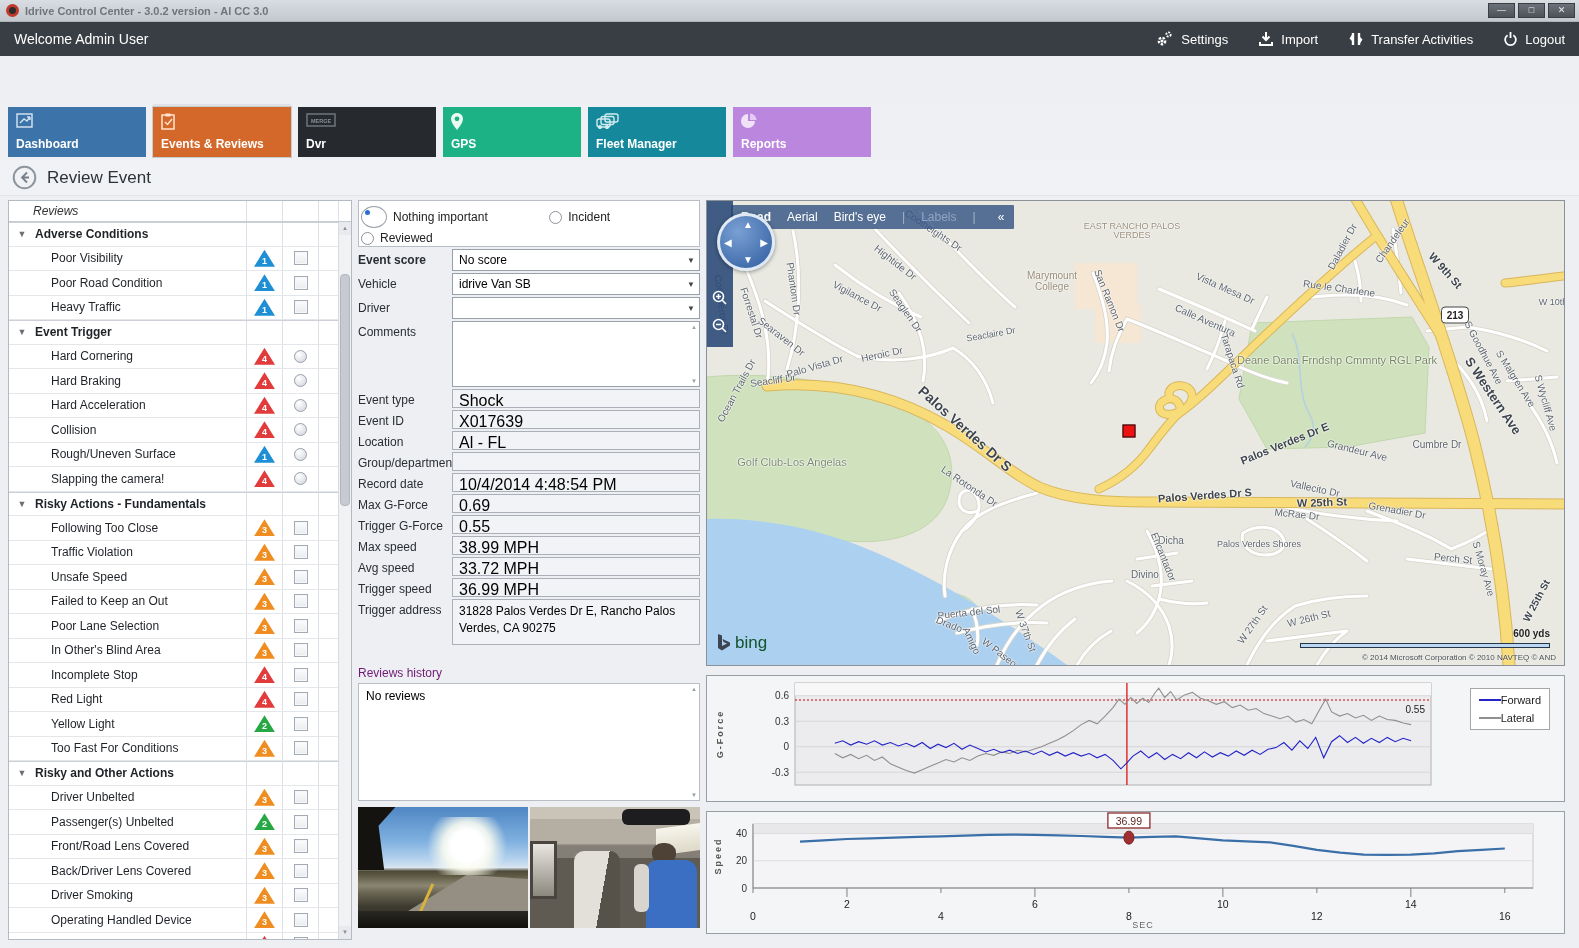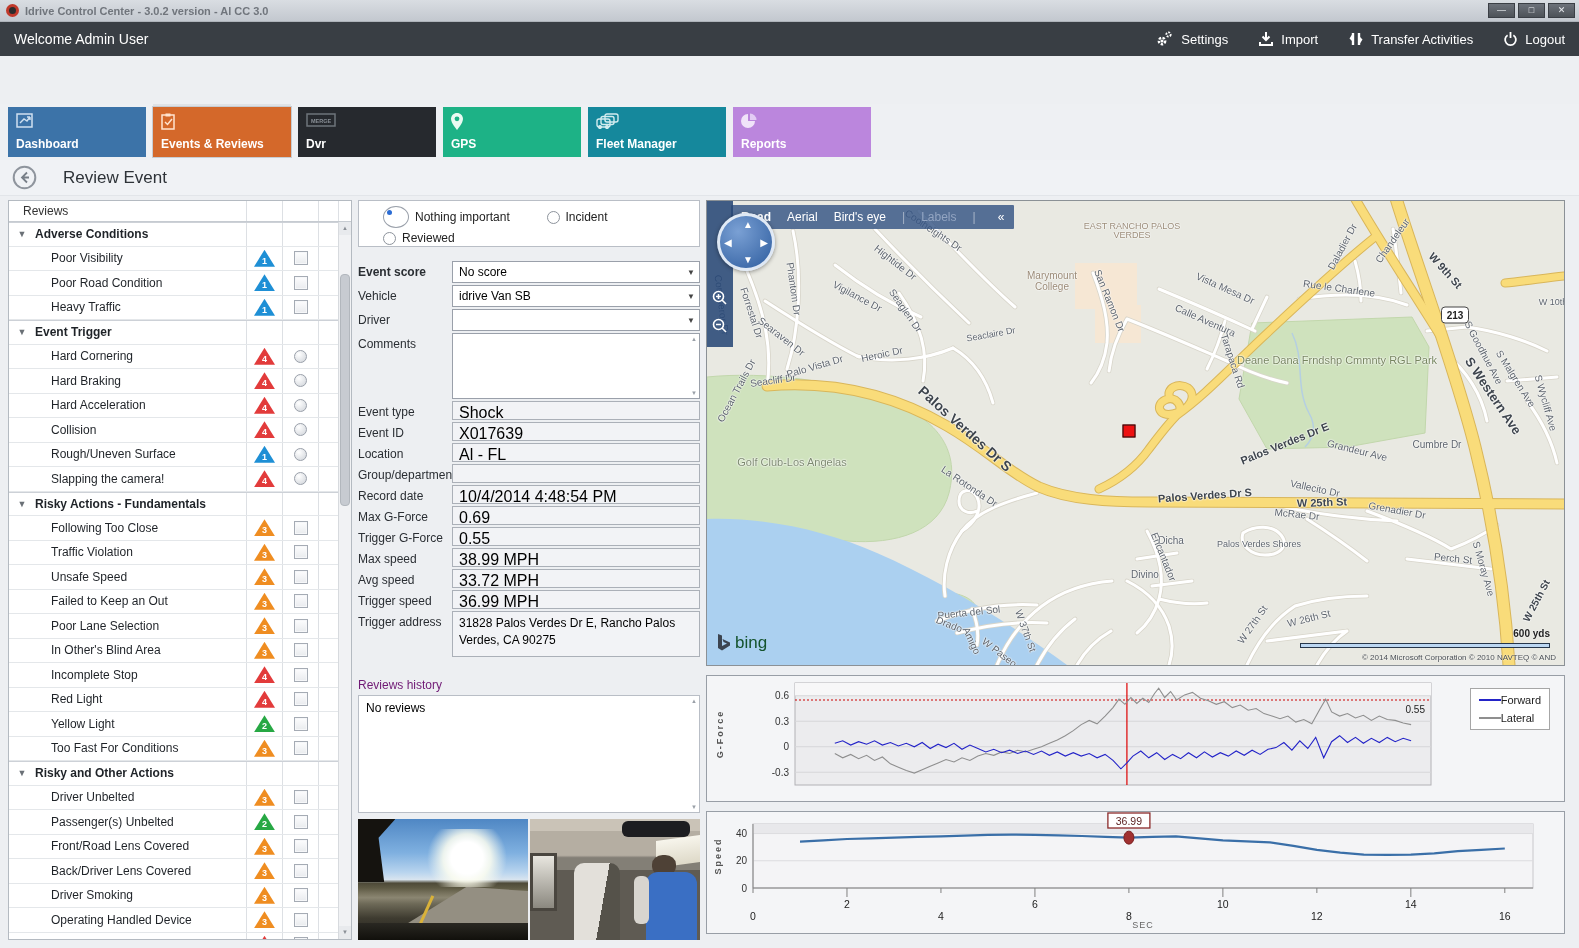--- a/index.html
+++ b/index.html
@@ -21,27 +21,27 @@
 
   
   .tabstrip { height:56px; background:#eef0f3; display:flex; gap:7px; padding:3px 0 3px 8px; align-items:center;margin-top:48px; }
   .tab { width:138px; height:50px; color:#fff; font-size:12px; font-weight:bold; padding:6px 8px; display:flex; flex-direction:column; justify-content:space-between; cursor:pointer; }
   .tab.active { outline:1px solid #c7ccd2; box-shadow:0 -3px 0 #dfe2e6; }
   .tab .ticon { height:18px; }
 
   
   .pagehead { height:36px; background:#f0f2f5; display:flex; align-items:center; padding:0 12px; border-bottom:1px solid #e2e5e9; }
   .backbtn { width:25px; height:25px; margin-right:10px; cursor:pointer; }
-  .pagetitle { font-size:17px; color:#2e3338;margin-left:16px; }
+  .pagetitle { font-size:17px; color:#2e3338; }
 
   
   .main { position:relative; height:752px; }
   .panel-left { position:absolute; left:8px; top:4px; width:344px; height:740px; background:#fff; border:1px solid #b4bac1; overflow:hidden; }
   .tree-header { height:21px; display:flex; border-bottom:1px solid #c6cbd1; font-size:12px; color:#333; align-items:center; }
-  .tree-header .hlabel { flex:1; padding-left:14px; }
+  .tree-header .hlabel { flex:1; padding-left:24px;font-style:italic; }
   .hcell { width:36px; height:100%; border-left:1px solid #dde0e4; }
   .hcell.pad { width:20px; }
   .hcell.sb { width:13px; }
   .tree { position:relative; height:calc(100% - 21px); overflow:hidden; }
   .trow { display:flex; height:24.5px; width:calc(100% - 13px); border-bottom:1px solid #e4e7ea; align-items:stretch; }
   .trow .lcell { flex:1; display:flex; align-items:center; font-size:12px; color:#1f2328; overflow:hidden; white-space:nowrap; }
   .trow.cat .lcell { font-weight:bold; }
   .trow.cat { border-top:1px solid #cdd1d7; }
   .arrow { width:26px; text-align:center; color:#6a7076; font-size:9px; }
   .trow .itemlabel { padding-left:42px; }
@@ -49,21 +49,21 @@
   .ccell.pad { width:20px; }
   .tri { width:21px; height:17px; clip-path:polygon(50% 0,100% 100%,0 100%); display:flex; align-items:flex-end; justify-content:center; font-size:9px; font-weight:bold; color:#fff; padding-bottom:1px; }
   .cbx { width:14px; height:14px; border:1px solid #a5abb4; background:linear-gradient(#fdfdfe,#e9ebee); box-shadow:inset 0 0 0 1px #f6f7f9; }
   .rdo { width:13px; height:13px; border-radius:50%; border:1px solid #9aa0aa; background:radial-gradient(circle at 35% 30%,#ffffff,#cfd3d9); }
   .vscroll { position:absolute; right:0; top:21px; bottom:0; width:13px; background:#f1f2f4; border-left:1px solid #d7dade; }
   .vscroll .sarr { position:absolute; left:0; width:12px; height:13px; font-size:6px; color:#8a8f96; text-align:center; line-height:13px; background:#e8eaed; }
   .vscroll .thumb { position:absolute; left:1px; width:10px; border-radius:4px; background:#c7cbd1; border:1px solid #b2b7bd; }
 
   
   .midcol { position:absolute; left:358px; top:4px; width:342px; height:740px; }
-  .statusbox { background:#fff; border:1px solid #b9bec6; padding:5px 24px; height:47px; display:grid; grid-template-columns:56% 44%; row-gap:3px; margin-bottom:14px; }
+  .statusbox { background:#fff; border:1px solid #b9bec6; padding:5px 2px; height:47px; display:grid; grid-template-columns:56% 44%; row-gap:3px; margin-bottom:2px; }
   .ropt { display:flex; align-items:center; gap:6px; font-size:12px; color:#222; cursor:pointer; }
   .rdot { width:13px; height:13px; border-radius:50%; border:1px solid #8d939c; background:#fff; position:relative; flex:none; }
   .rdot.sel::after { content:""; position:absolute; left:3px; top:3px; width:5px; height:5px; border-radius:50%; background:#2b6cd4; }
   .frow { display:flex; margin-bottom:2px; }
   .flabel { width:94px; font-size:12px; color:#2a2e33; padding-top:4px; flex:none; }
   .flabel.b { font-weight:bold; }
   .fctrl { flex:1; position:relative; }
   .sel { height:22px; background:#fff; border:1px solid #9aa0aa; display:flex; align-items:center; font-size:12px; padding:0 18px 0 6px; cursor:pointer; }
   .sel .arr { position:absolute; right:5px; top:7px; font-size:8px; color:#444; }
   .ro { height:19px; background:#f2f3f6; border:1px solid #abb0b8; font-size:16px; padding:2px 6px; white-space:nowrap; overflow:hidden; }

